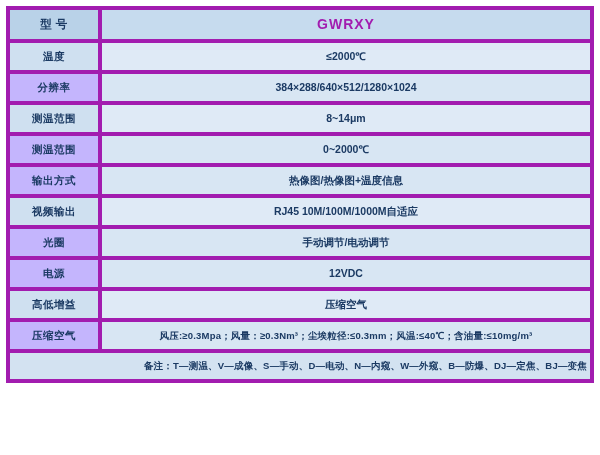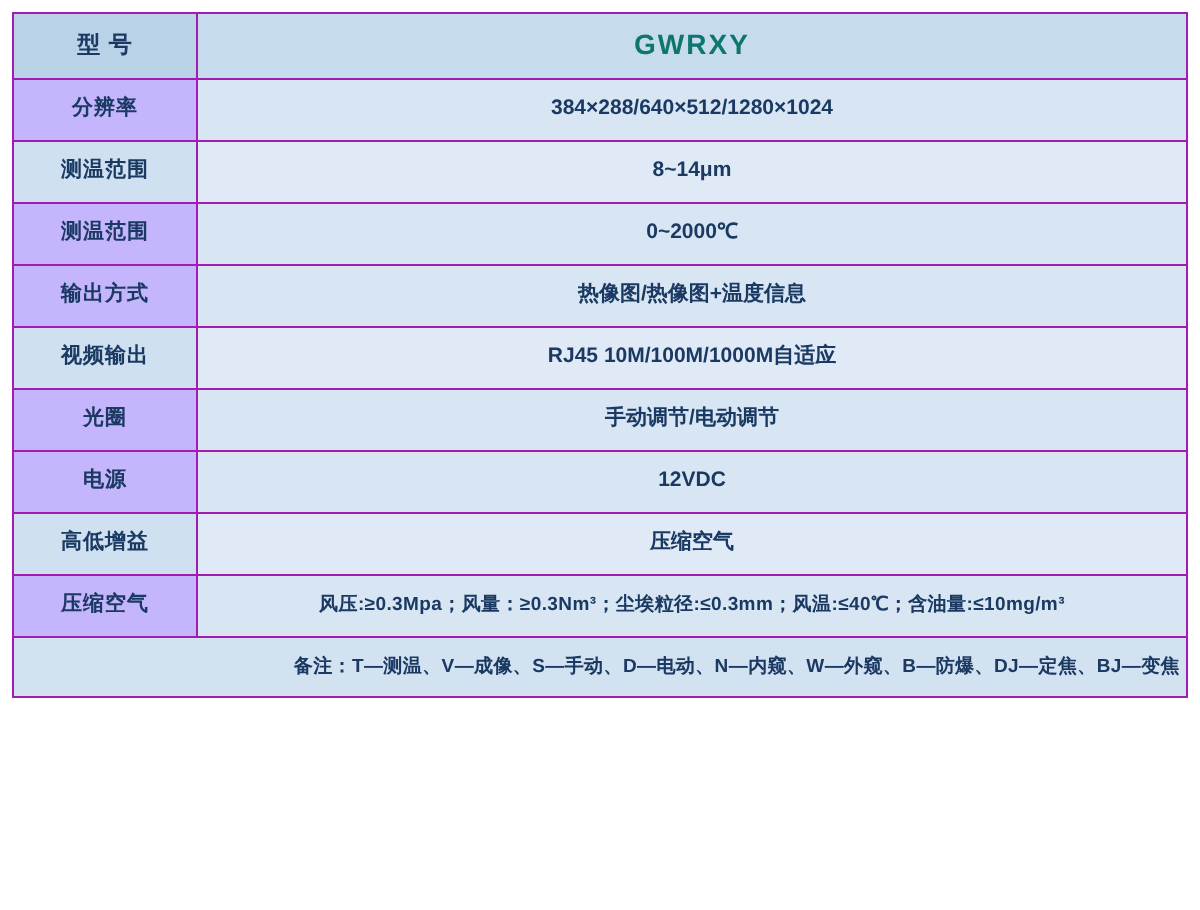--- a/index.html
+++ b/index.html
@@ -19,21 +19,21 @@
     padding: 6px 6px 6px 6px;
     background: #ffffff;
   }
   table.spec {
     width: 588px;
     border-collapse: collapse;
     table-layout: fixed;
     background: #dce9f5;
   }
   table.spec td {
-    border: 1px solid #a21caf;
+    border: 4px solid #a21caf;
     text-align: center;
     vertical-align: middle;
     color: #1b3a63;
     font-size: 10.5px;
     line-height: 1.25;
     padding: 0 3px;
     height: 31px;
     box-sizing: border-box;
   }
   td.label {
@@ -50,21 +50,21 @@
     background: #b9d2e8;
     height: 33px;
     font-size: 11.5px;
   }
   tr.header td.value {
     background: #c6dbee;
     height: 33px;
     font-size: 14px;
     font-weight: bold;
     letter-spacing: 1px;
-    color: #0f766e;
+    color: #a21caf;
   }
   tr.dense td.value {
     font-size: 9.5px;
     letter-spacing: 0.2px;
   }
   tr.note td {
     background: #d3e2f1;
     font-size: 9.5px;
     text-align: right;
     padding-left: 8px;
@@ -81,20 +81,24 @@
 </style>
 </head>
 <body>
 
 <div class="spec-wrap">
   <table class="spec">
     <tbody>
       <tr class="header">
         <td class="label">型  号</td>
         <td class="value">GWRXY</td>
+      </tr>
+      <tr>
+        <td class="label">温度</td>
+        <td class="value">≤2000℃</td>
       </tr>
       <tr class="alt">
         <td class="label">分辨率</td>
         <td class="value">384×288/640×512/1280×1024</td>
       </tr>
       <tr>
         <td class="label">测温范围</td>
         <td class="value">8~14μm</td>
       </tr>
       <tr class="alt">

